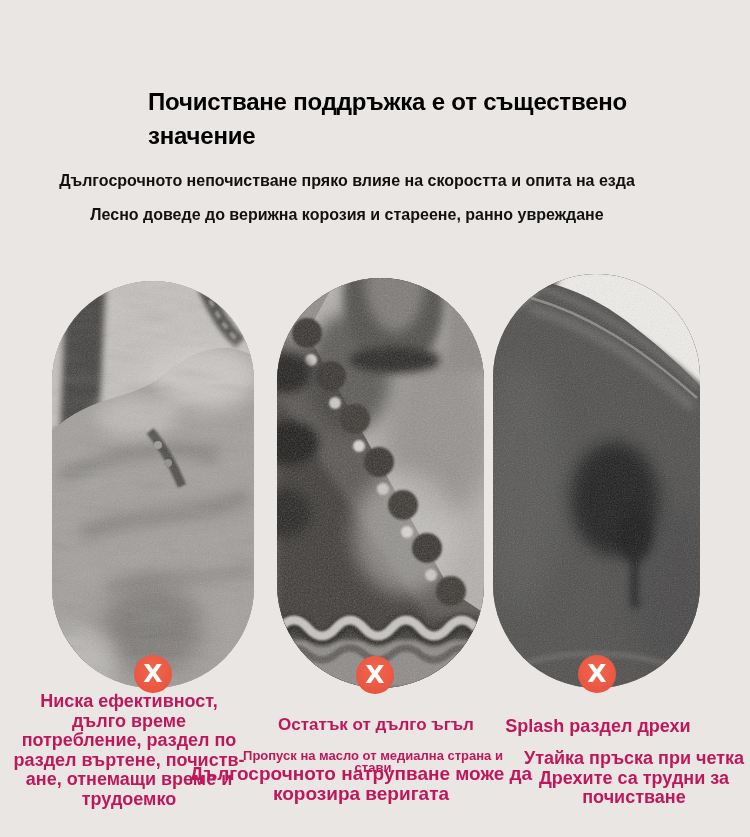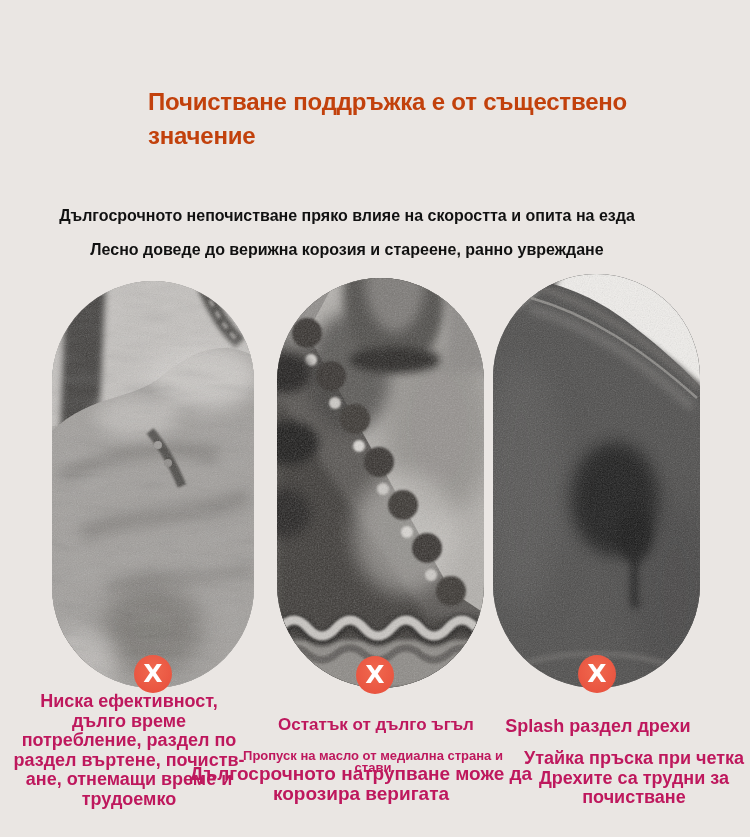--- a/index.html
+++ b/index.html
@@ -6,25 +6,25 @@
   .stage{
     position:relative; width:750px; height:837px;
     background:#eae6e3; overflow:hidden;
     font-family:"Liberation Sans", sans-serif;
     color:#161616;
   }
   .abs{position:absolute; margin:0;}
   .title{
     left:148px; top:85px; width:500px;
     font-size:24px; line-height:34px; font-weight:700;
-    letter-spacing:-0.2px; white-space:pre-line; color:#c2410c;
+    letter-spacing:-0.2px; white-space:pre-line; color:#000000;
   }
   .sub{
     left:0; width:694px; text-align:center;
-    font-weight:700; font-size:16px; color:#111; white-space:pre-line;margin-top:35px;
+    font-weight:700; font-size:16px; color:#111; white-space:pre-line;
   }
   .sub1{top:172px;}
   .sub2{top:206px;}
   .oval{border-radius:999px; overflow:hidden; background:#777;}
   .o1{left:52px;  top:281px; width:202px; height:407px;}
   .o2{left:277px; top:278px; width:207px; height:410px;}
   .o3{left:493px; top:274px; width:207px; height:414px;}
   .oval svg{display:block; width:100%; height:100%;}
   .xbadge{
     width:38px; height:38px; border-radius:50%;

